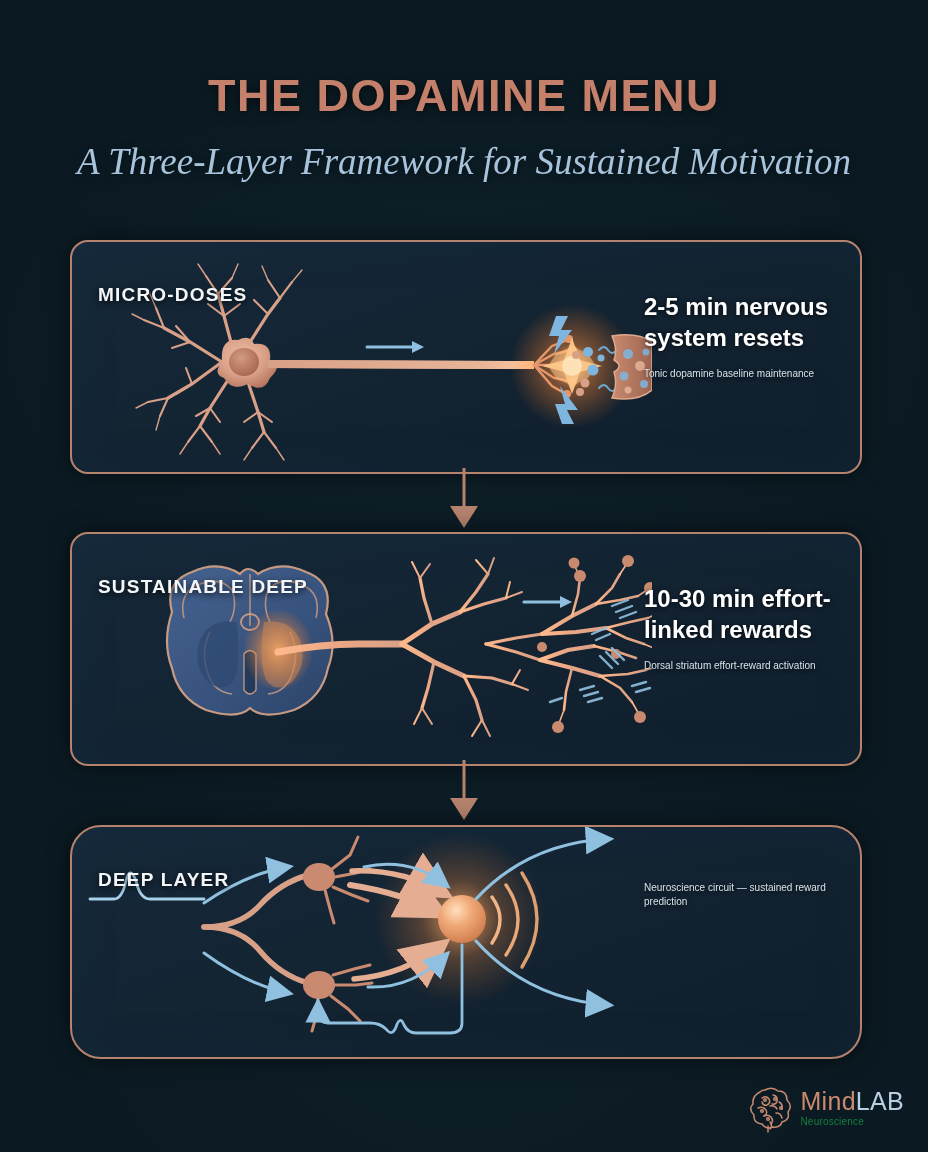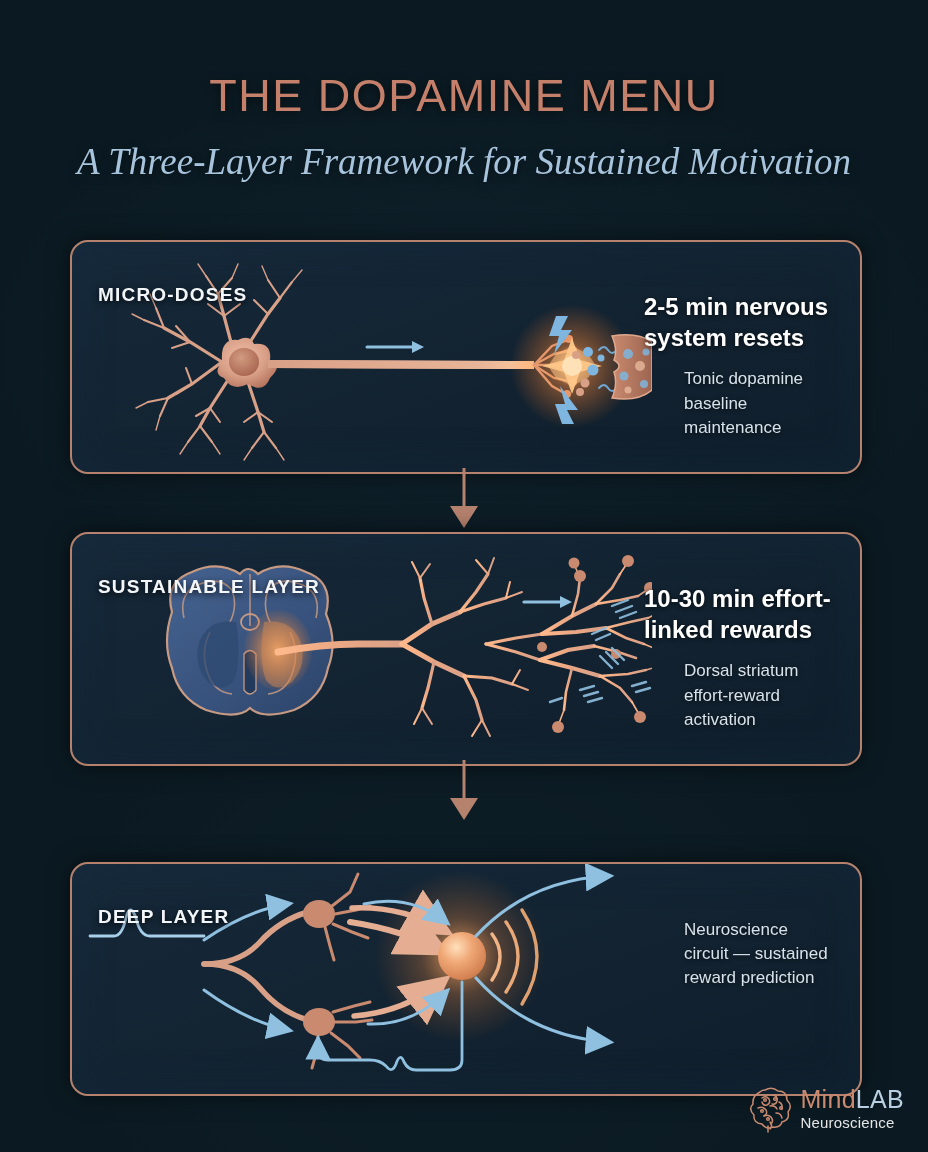--- a/index.html
+++ b/index.html
@@ -13,21 +13,21 @@
   .bg-texture{
     position:absolute;inset:0;
     background:
       radial-gradient(ellipse 700px 400px at 50% 30%, rgba(30,60,80,.22), transparent 70%),
       radial-gradient(ellipse 600px 500px at 50% 85%, rgba(25,50,70,.16), transparent 70%);
     pointer-events:none;
   }
   .header{position:absolute;top:0;left:0;width:928px;text-align:center;}
   .title{
     margin:0;padding-top:70px;
-    font-size:45px;font-weight:normal;letter-spacing:1.5px;
+    font-size:45px;font-weight:bold;letter-spacing:1.5px;
     color:#c4806a;
     font-family:"Liberation Sans", sans-serif;
     text-shadow:0 2px 10px rgba(0,0,0,.6);
   }
   .subtitle{
     margin:0;padding-top:18px;
     font-size:37px;font-style:italic;
     color:#a8c4dc;
     font-family:"Liberation Serif", serif;
     text-shadow:0 2px 8px rgba(0,0,0,.5);
@@ -36,21 +36,21 @@
   .panel{
     position:absolute;left:70px;width:788px;
     border:2px solid #b5826e;
     border-radius:18px;
     background:linear-gradient(160deg,#16293a 0%,#122230 60%,#0f1e2b 100%);
     box-shadow:0 0 22px rgba(0,0,0,.55), inset 0 0 40px rgba(20,45,65,.35);
     overflow:hidden;
   }
   #panel-1{top:240px;height:230px;}
   #panel-2{top:532px;height:230px;}
-  #panel-3{top:862px;height:230px;}
+  #panel-3{top:825px;height:230px;border-radius:31px;}
 
   .panel-label{
     position:absolute;left:26px;top:18px;
     font-size:19px;font-weight:bold;letter-spacing:1.2px;
     color:#f2f6f8;
     text-shadow:0 2px 6px rgba(0,0,0,.8);
     z-index:6;
     margin-top:24px;
   }
   .panel-art{position:absolute;left:0;top:0;width:580px;height:230px;}
@@ -58,38 +58,37 @@
     position:absolute;right:26px;top:50px;width:190px;
     text-align:left;
   }
   #panel-3 .panel-text{top:40px;}
   .txt-primary{
     font-size:24px;font-weight:bold;color:#ffffff;line-height:1.28;
     text-shadow:0 1px 5px rgba(0,0,0,.7);
   }
   .txt-secondary{
     margin-top:14px;
-    font-size:17px;font-weight:normal;color:#d7e2ea;line-height:1.42;
+    font-size:10px;font-weight:normal;color:#d7e2ea;line-height:1.42;
     text-shadow:0 1px 4px rgba(0,0,0,.6);
-    margin-left:40px;
   }
 
   .connector{position:absolute;left:0;width:928px;height:62px;}
   #connector-1{top:468px;}
   #connector-2{top:760px;}
 
   .logo{
     position:absolute;right:24px;bottom:18px;
     display:flex;align-items:center;
   }
   .logo-text{line-height:1;}
   .logo-name{font-size:25px;letter-spacing:.3px;}
   .logo-mind{color:#c98a6f;}
   .logo-lab{color:#b9cfe2;}
-  .logo-sub{font-size:15px;color:#e5e5e5;margin-top:3px;letter-spacing:.2px;}
+  .logo-sub{font-size:10px;color:#15803d;margin-top:3px;letter-spacing:.2px;}
 </style>
 </head>
 <body>
 
 <div class="bg-texture"></div>
 
 <div class="header">
   <h1 class="title">THE DOPAMINE MENU</h1>
   <p class="subtitle">A Three-Layer Framework for Sustained Motivation</p>
 </div>
@@ -226,21 +225,21 @@
     <div class="txt-secondary">Tonic dopamine baseline maintenance</div>
   </div>
 </div>
 
 <svg class="connector" id="connector-1" viewBox="0 0 928 62">
   <line x1="464" y1="0" x2="464" y2="40" stroke="#b5826e" stroke-width="3"></line>
   <path d="M450,38 L478,38 L464,60 Z" fill="#b5826e"></path>
 </svg>
 
 <div class="panel" id="panel-2">
-  <div class="panel-label">SUSTAINABLE LAYER</div>
+  <div class="panel-label">SUSTAINABLE DEEP</div>
 
   <svg class="panel-art" viewBox="0 0 580 230">
     <defs>
       <linearGradient id="brainFill" x1="0" y1="0" x2="1" y2="1">
         <stop offset="0%" stop-color="#45628f"></stop>
         <stop offset="60%" stop-color="#37527c"></stop>
         <stop offset="100%" stop-color="#2c4368"></stop>
       </linearGradient>
       <radialGradient id="striatumGlow" cx="50%" cy="50%" r="50%">
         <stop offset="0%" stop-color="#ffb473" stop-opacity="0.95"></stop>

